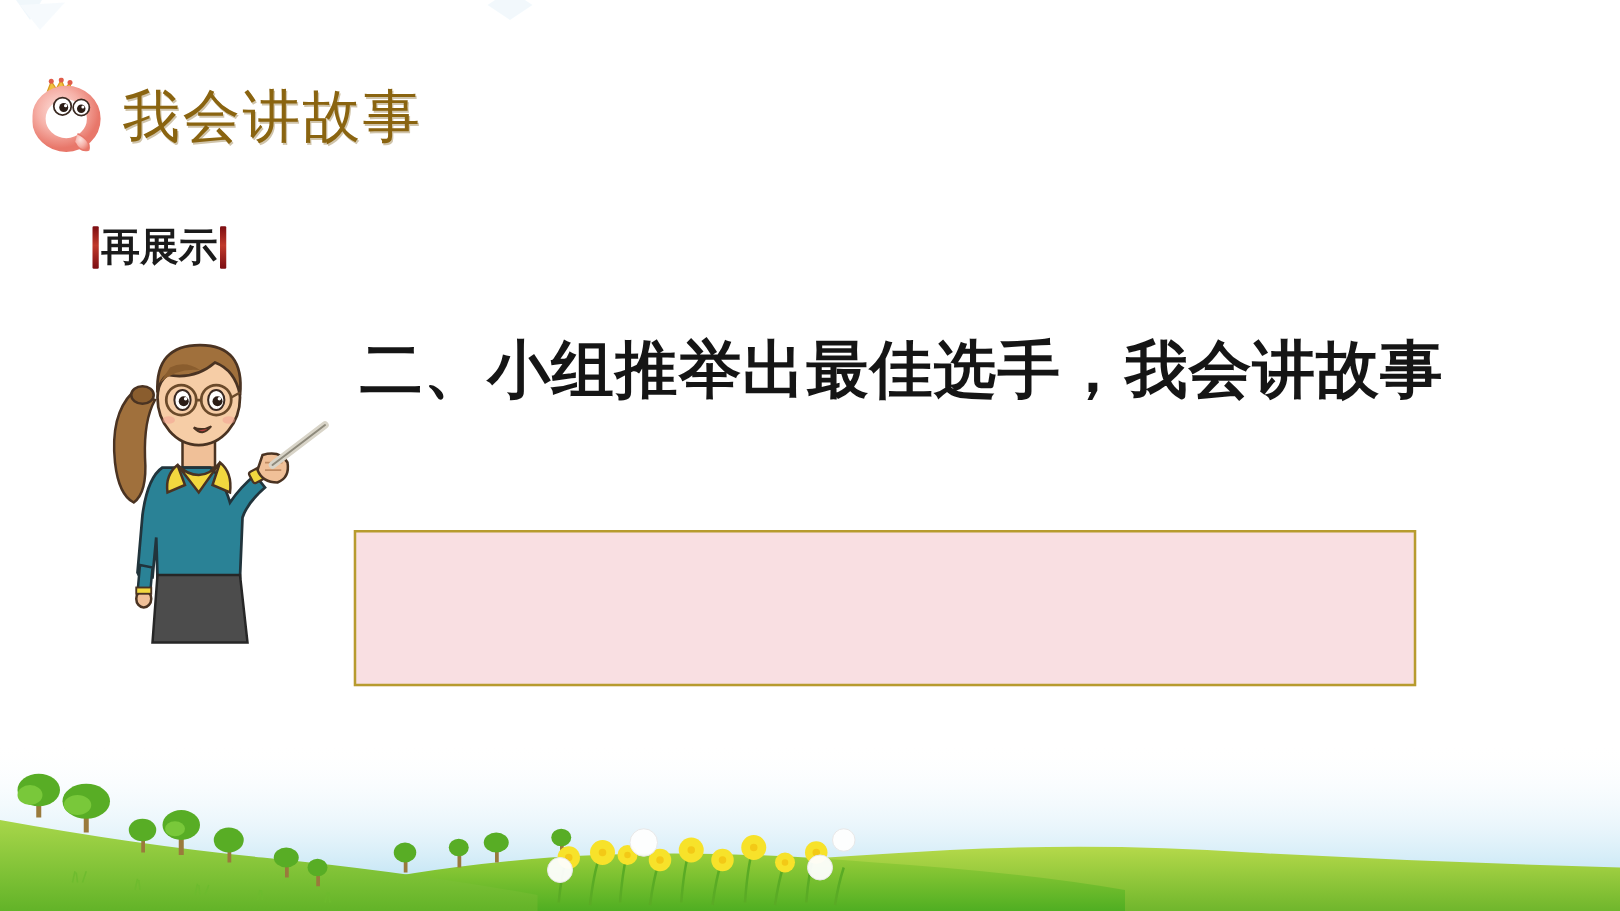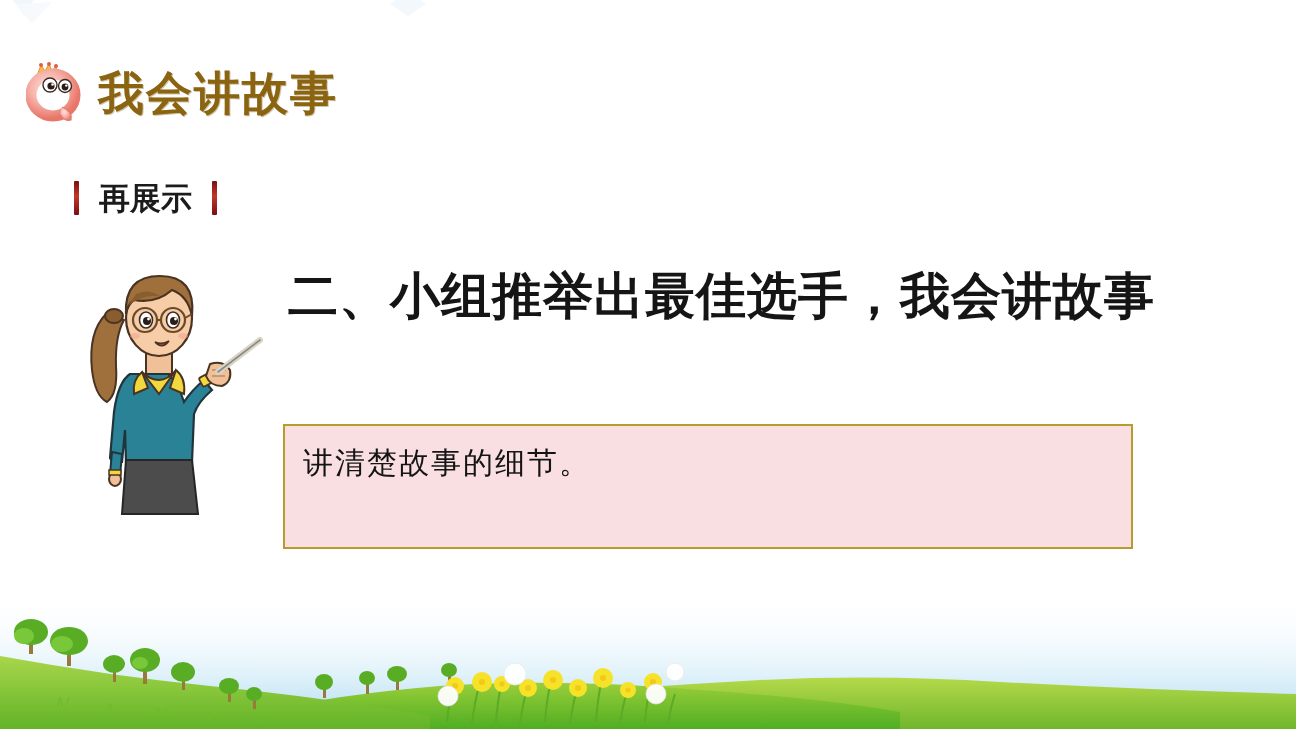--- a/index.html
+++ b/index.html
@@ -45,21 +45,21 @@
   }
   .logo-q {
     width: 58px;
     height: 62px;
     position: relative;
     flex: 0 0 auto;
   }
   .title-text {
     font-size: 46px;
     line-height: 1;
-    font-weight: 700;
+    font-weight: 400;
     color: #8a6410;
     letter-spacing: 2px;
     text-shadow: 1px 1px 0 rgba(120,86,12,0.35);
     white-space: nowrap;
   }
 
   
   .sublabel {
     position: absolute;
     left: 74px;
@@ -73,21 +73,21 @@
     height: 34px;
     background: linear-gradient(to bottom, #7c0d12, #c0392b 45%, #7c0d12);
     border-radius: 1px;
     flex: 0 0 auto;
   }
   .sublabel .txt {
     font-family: "DejaVu Serif", "Liberation Serif", serif;
     font-size: 31px;
     font-weight: 700;
     color: #1b1b1b;
-    padding: 0 20px;
+    padding: 0 2px;
     line-height: 1;
     white-space: nowrap;
   }
 
   
   .teacher {
     position: absolute;
     left: 72px;
     top: 262px;
     width: 195px;
@@ -242,21 +242,20 @@
       <path d="M83 80 Q90 88 97 79 Q90 83 83 80 Z" fill="#b8403f" stroke="#4a3322" stroke-width="1.6"></path>
 
       <ellipse cx="63" cy="74" rx="5" ry="3" fill="#f3a392" opacity="0.55"></ellipse>
       <ellipse cx="111" cy="74" rx="5" ry="3" fill="#f3a392" opacity="0.55"></ellipse>
     </svg>
   </div>
 
   <div class="main-heading">二、小组推举出最佳选手，我会讲故事</div>
 
   <div class="note-box">
-    <div class="note-line">讲清楚故事的细节。</div>
   </div>
 
   <div class="scenery">
     <svg width="1296" height="135" viewBox="0 0 1296 135" preserveAspectRatio="none">
       <defs>
         <linearGradient id="skyGrad" x1="0" y1="0" x2="0" y2="1">
           <stop offset="0%" stop-color="#ffffff" stop-opacity="0"></stop>
           <stop offset="55%" stop-color="#cfeaf7" stop-opacity="0.55"></stop>
           <stop offset="100%" stop-color="#9fd6ee" stop-opacity="0.95"></stop>
         </linearGradient>

